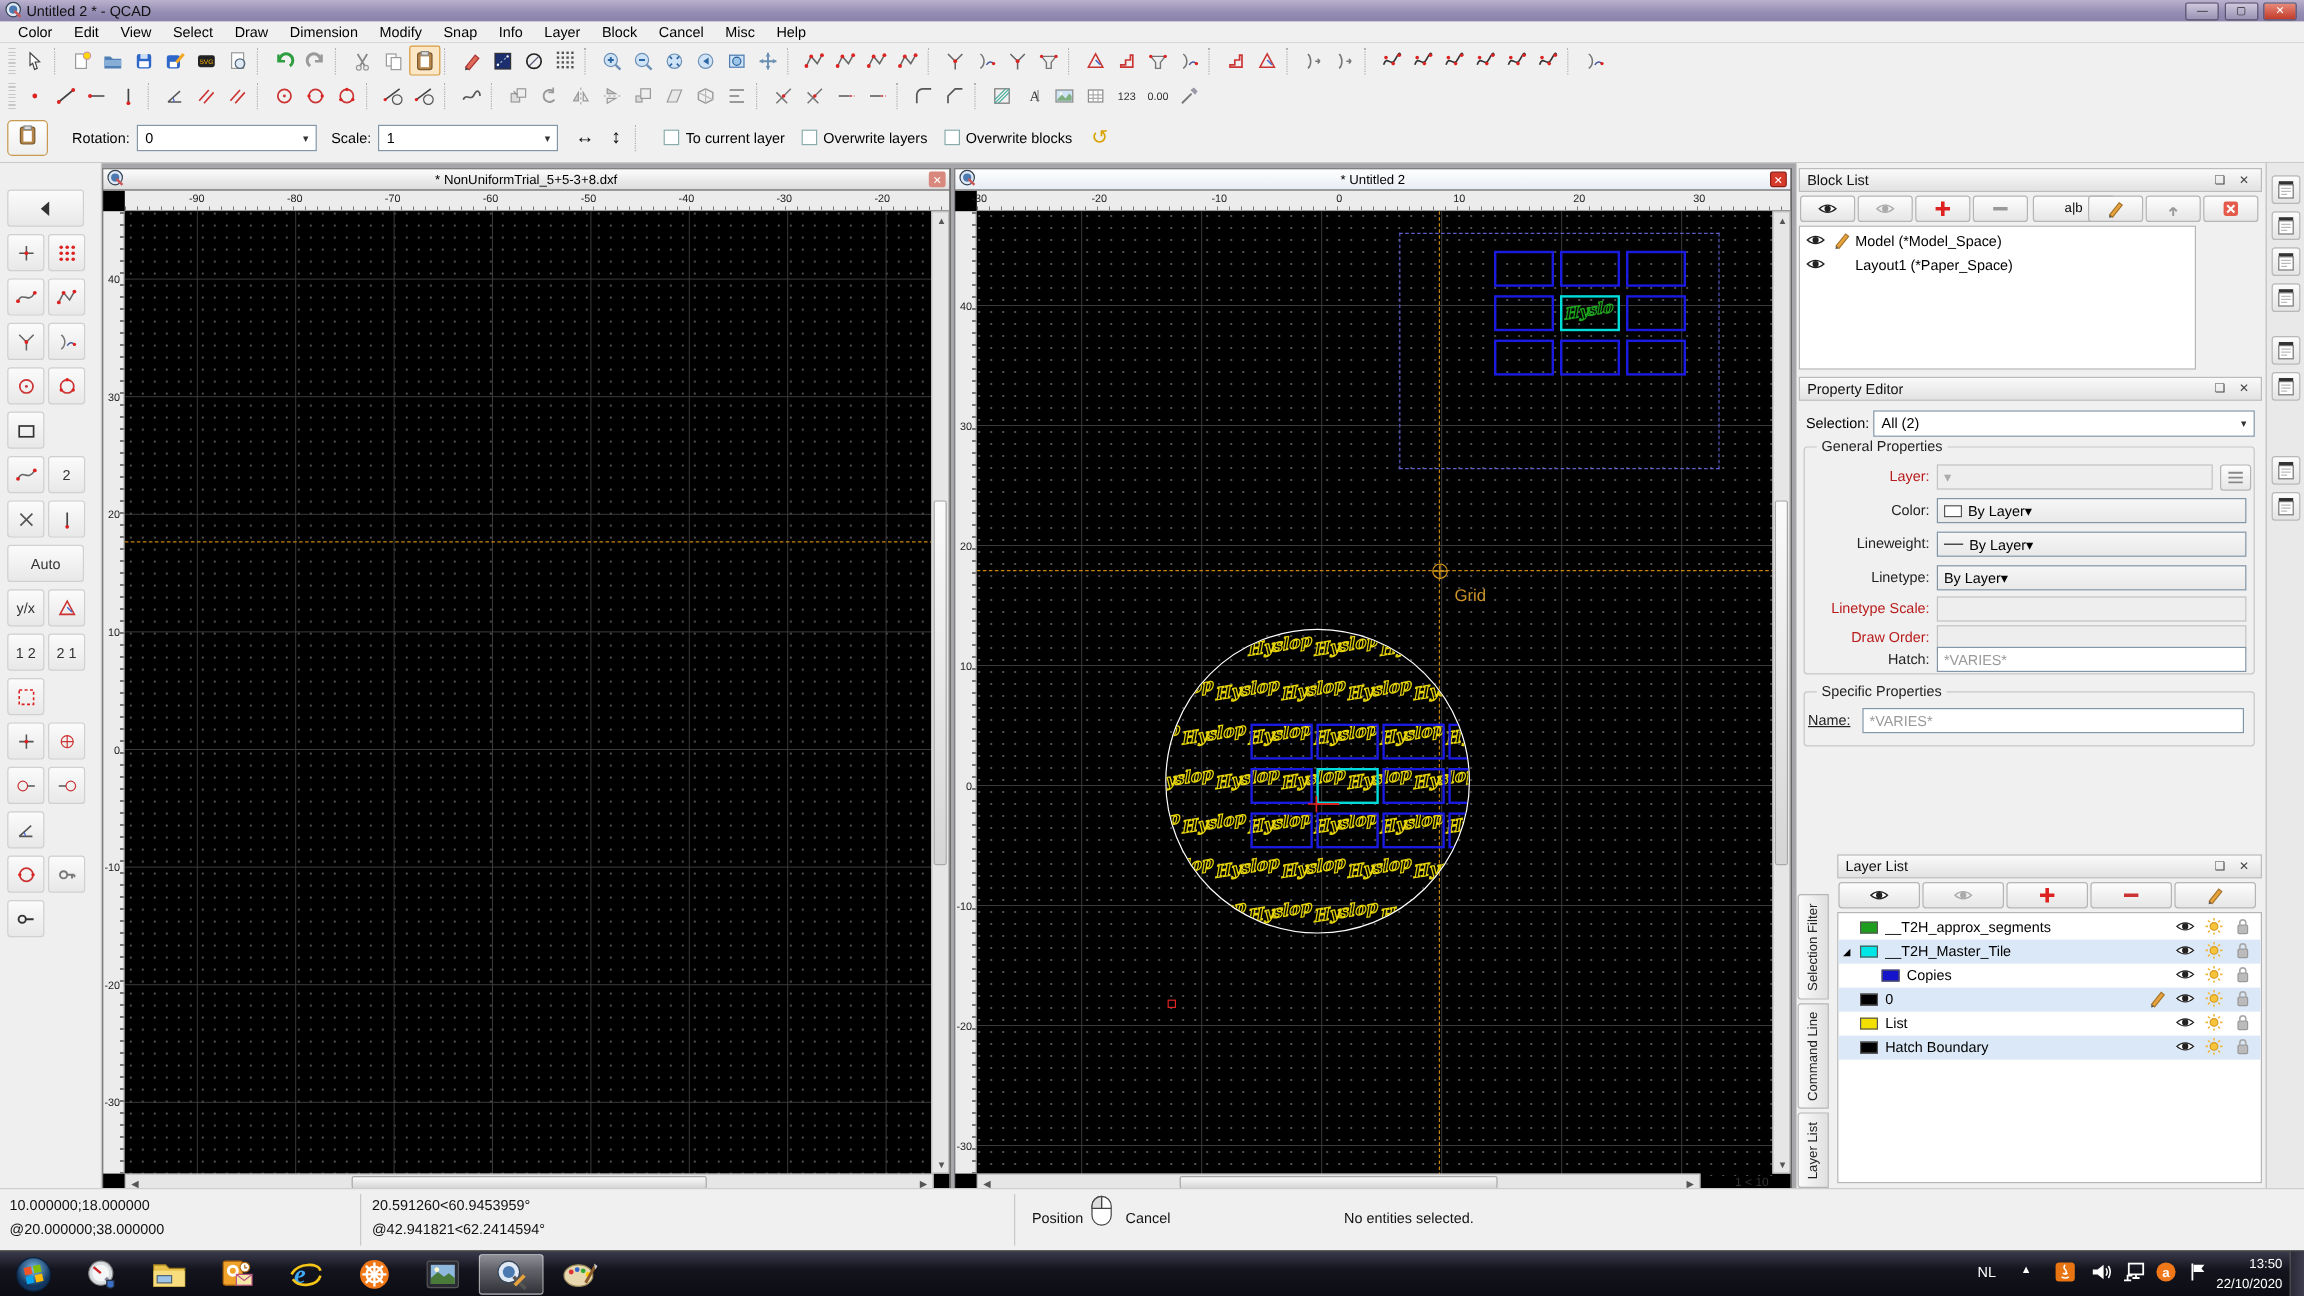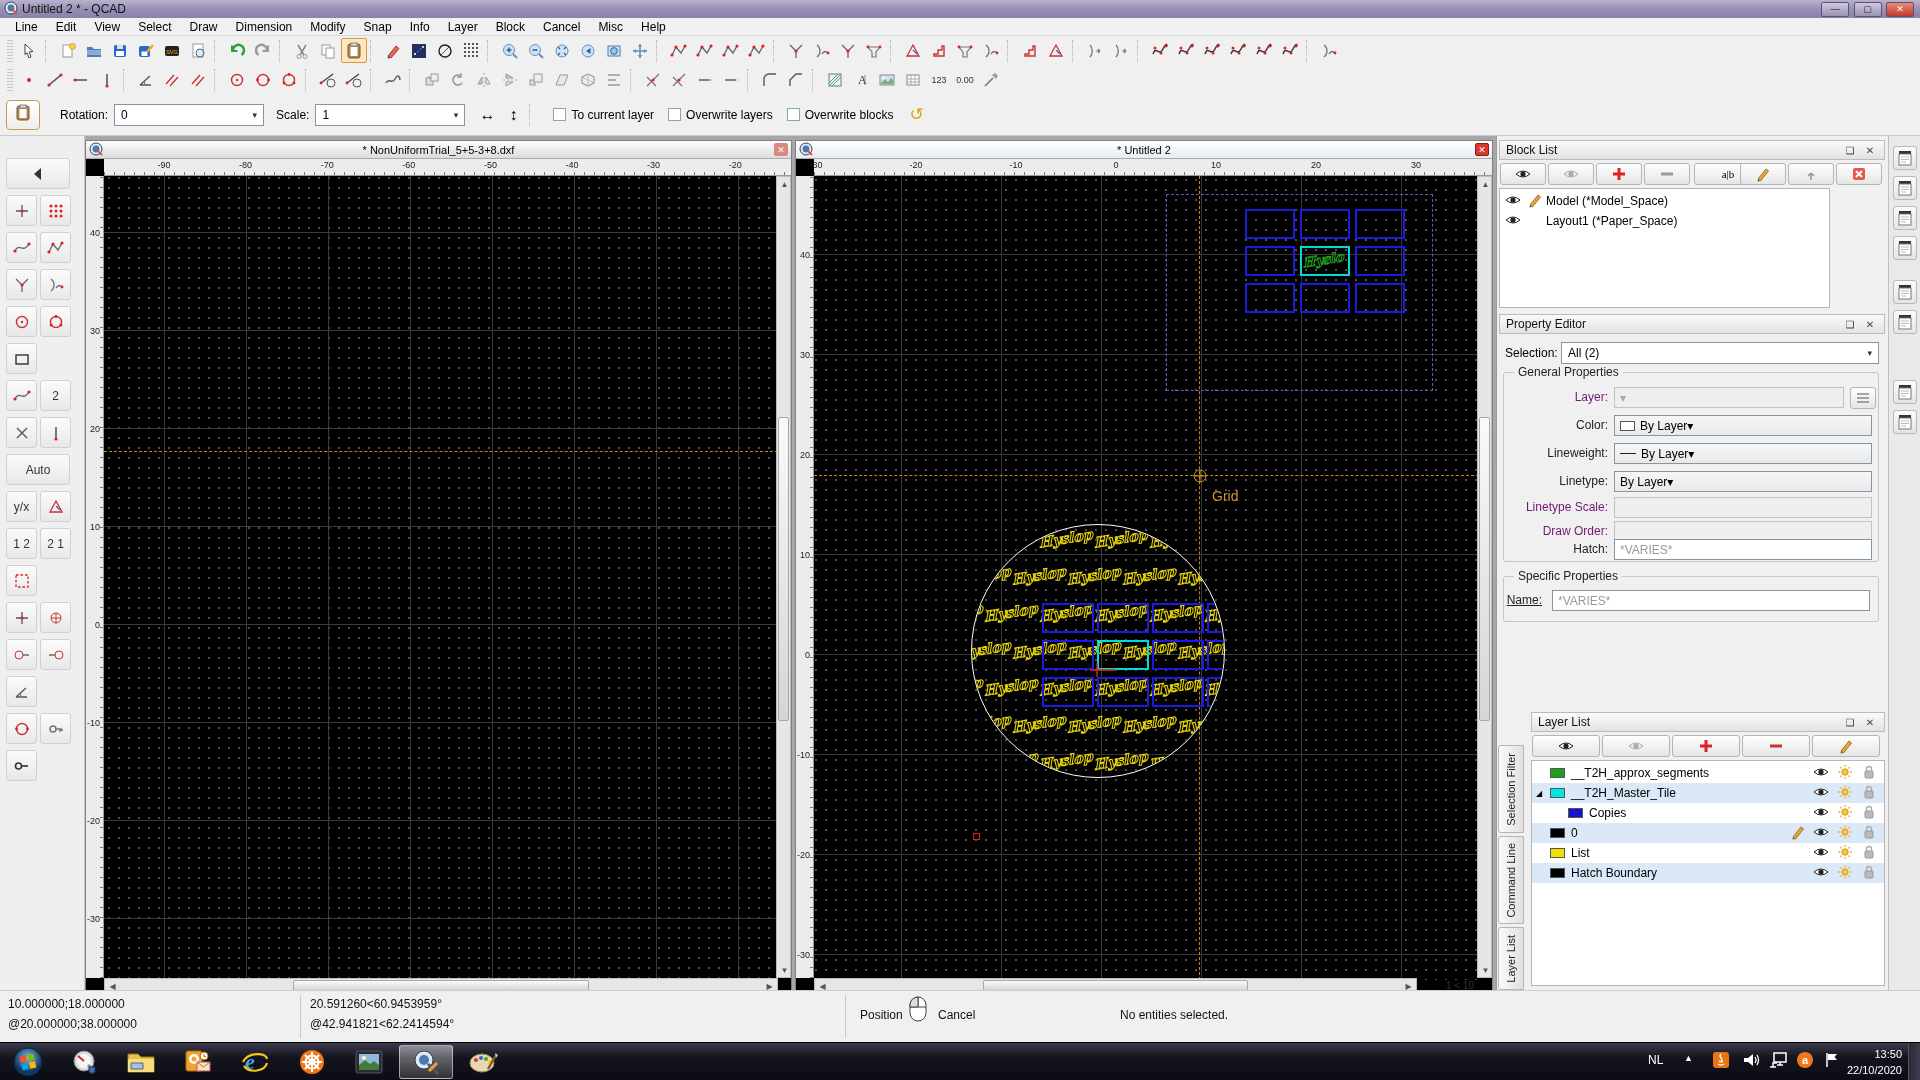--- a/index.html
+++ b/index.html
@@ -61,21 +61,21 @@
 .panel-head{position:absolute;height:20px;background:linear-gradient(#fafafa,#e2e2e2);border:1px solid #bbb;display:flex;align-items:center;padding:0 6px;font-size:12px;color:#111}
 .phbtn{margin-left:4px;width:16px;height:14px;display:inline-flex;align-items:center;justify-content:center;font-size:10px;color:#444;border:1px solid transparent}
 .ptoolbtn{position:absolute;height:22px;border:1px solid #b5b5b5;border-radius:3px;background:linear-gradient(#fdfdfd,#e6e6e6);display:flex;align-items:center;justify-content:center;font-size:11px}
 .listbox{position:absolute;background:#fff;border:1px solid #b5b5b5;overflow:hidden}
 .lrow{position:absolute;left:0;right:0;height:20px;display:flex;align-items:center;font-size:12px;color:#000}
 .lrow.altsel{background:#dbe8f7}
 .sw{width:15px;height:10px;border:1px solid #555;display:inline-block;flex:none}
 .grpbox{position:absolute;border:1px solid #c6c6c6;border-radius:3px}
 .grplegend{position:absolute;top:-8px;left:10px;background:#f0f0f0;padding:0 4px;font-size:12px;color:#222}
 .pfl{position:absolute;font-size:12px;color:#222;text-align:right;width:100px}
-.pfl.dis{color:#701a75}
+.pfl.dis{color:#b91c1c}
 .pfc{position:absolute;height:21px;border:1px solid #8296a8;background:linear-gradient(#f6f6f6,#e9e9e9);display:flex;align-items:center;padding:0 5px;font-size:12px}
 .pfc.inputw{background:#fff}
 .pfc.dis{background:#eee;border-color:#c2c2c2;color:#aaa}
 .vtab{position:absolute;left:1498px;width:26px;background:linear-gradient(90deg,#fafafa,#e0e0e0);border:1px solid #b5b5b5;border-radius:3px 0 0 3px;display:flex;align-items:center;justify-content:center}
 .vtab span{writing-mode:vertical-rl;transform:rotate(180deg);font-size:11px;color:#222}
 
 #statusbar{left:0;top:990px;width:1920px;height:52px;background:#f0f0f0;border-top:1px solid #cdcdcd;font-size:12px;color:#111}
 .stsep{position:absolute;top:4px;bottom:4px;width:1px;background:#c8c8c8}
 
 #taskbar{left:0;top:1042px;width:1920px;height:38px;background:linear-gradient(#3a3a4c,#14141e 40%,#0c0c14);border-top:1px solid #000}
@@ -96,21 +96,21 @@
       </svg></span>
   <span id="titletext">Untitled 2 * - QCAD</span>
   <span id="winbtns">
     <span class="winbtn">—</span>
     <span class="winbtn">▢</span>
     <span class="winbtn close">✕</span>
   </span>
 </div>
 
 <div id="menubar" class="abs">
-    <span class="menu-item">Line</span>
+    <span class="menu-item">Color</span>
     <span class="menu-item">Edit</span>
     <span class="menu-item">View</span>
     <span class="menu-item">Select</span>
     <span class="menu-item">Draw</span>
     <span class="menu-item">Dimension</span>
     <span class="menu-item">Modify</span>
     <span class="menu-item">Snap</span>
     <span class="menu-item">Info</span>
     <span class="menu-item">Layer</span>
     <span class="menu-item">Block</span>
@@ -1247,21 +1247,21 @@
         </svg>
       </span>
     </div>
     <div class="ptoolbtn" style="left: 147px; top: 27px; width: 46px;">
       <span style="display: inline-flex; align-items: center;">
         <svg width="18" height="18" viewBox="0 0 18 18">
           <path d="M3 9 H15" stroke="#999" stroke-width="3"></path>
         </svg>
       </span>
     </div>
-    <div class="ptoolbtn" style="left: 197px; top: 27px; width: 68px; font-family: Liberation Serif, serif;">a|b</div>
+    <div class="ptoolbtn" style="left: 197px; top: 27px; width: 68px;">a|b</div>
     <div class="ptoolbtn" style="left: 243px; top: 27px; width: 46px;">
       <span style="display: inline-flex; align-items: center;">
         <svg width="18" height="18" viewBox="0 0 18 18">
           <path d="M4 14 L12 4 L14.5 6 L6.5 16 Z" fill="#e8a33c" stroke="#a5742a"></path>
           <path d="M4 14 L3.5 16.5 L6 16 Z" fill="#555"></path>
         </svg>
       </span>
     </div>
     <div class="ptoolbtn" style="left: 291px; top: 27px; width: 46px;">
       <span style="display: inline-flex; align-items: center;">

